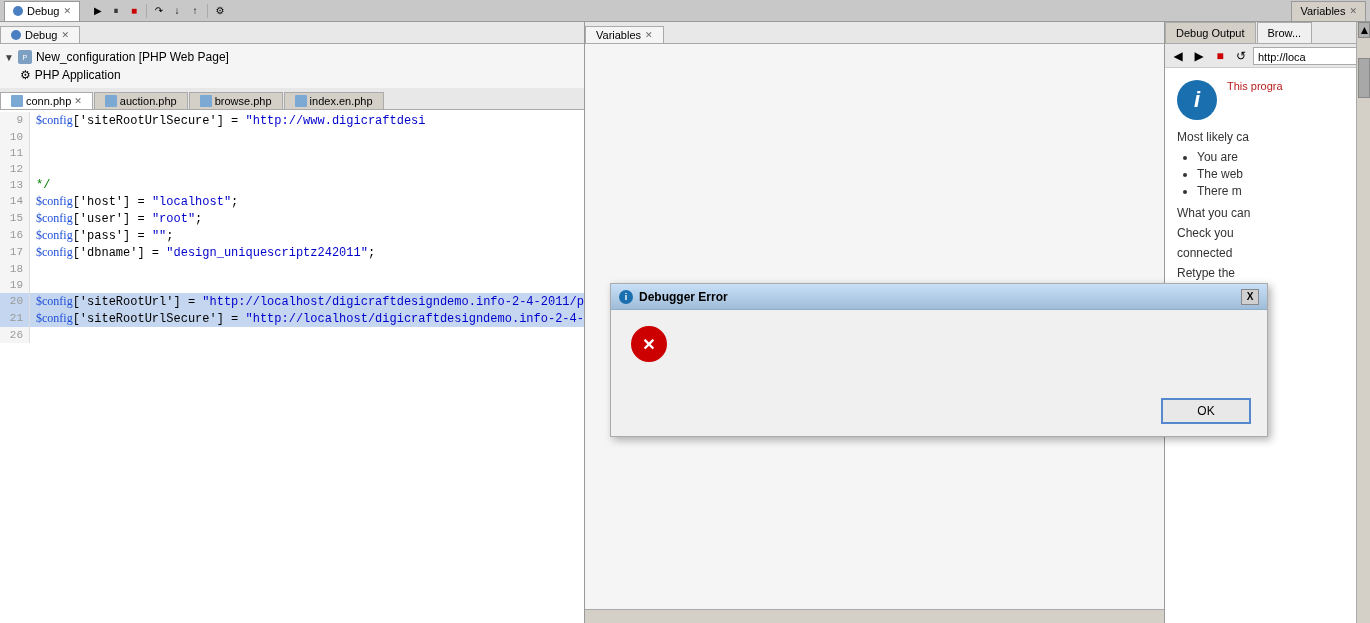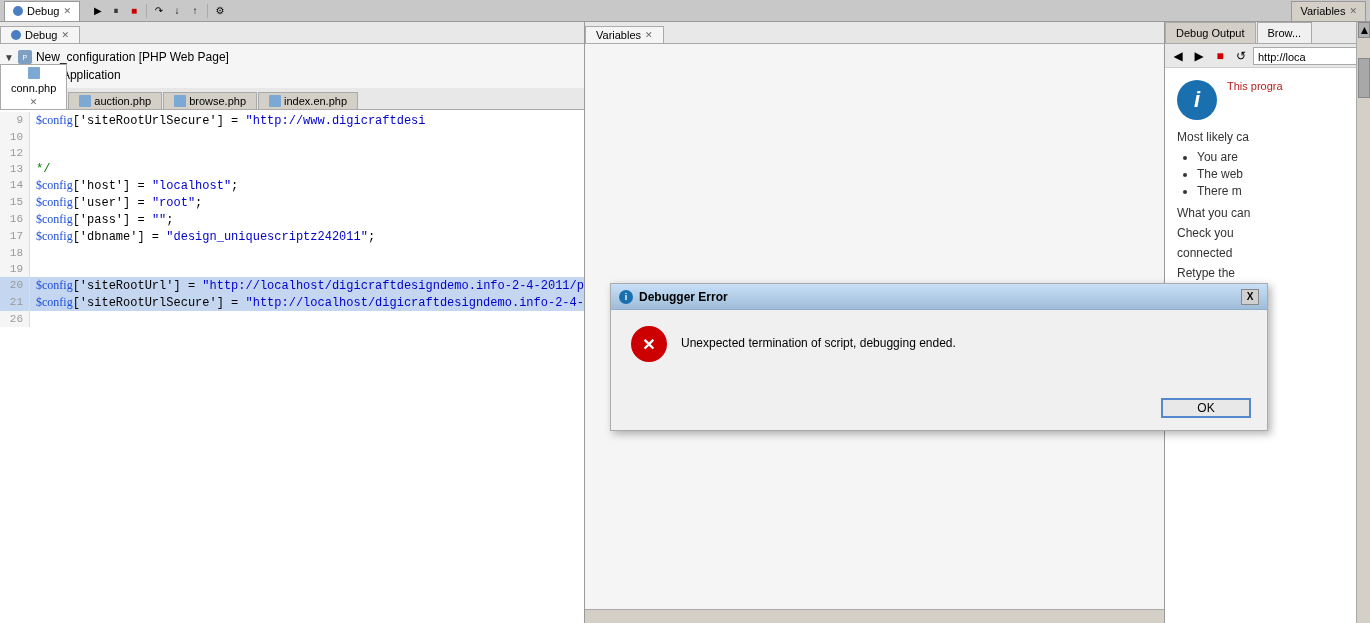--- a/index.html
+++ b/index.html
@@ -171,21 +171,20 @@
       border: 1px solid #aaa;
       border-bottom: none;
       background: #d4d0c8;
       margin-right: 1px;
       display: flex;
       align-items: center;
       gap: 3px;
     }
     .editor-tab.active {
       background: #ffffff;
-      flex-direction: column;
     }
     .editor-tab .file-icon {
       width: 12px; height: 12px;
       background: #7ca8d4;
       border-radius: 1px;
       display: inline-block;
     }
 
     
     .code-area {
@@ -449,21 +448,21 @@
       padding-top: 8px;
       line-height: 1.5;
     }
     .dialog-footer {
       padding: 8px 16px 12px;
       display: flex;
       justify-content: flex-end;
     }
     .ok-button {
       width: 90px;
-      height: 20px;
+      height: 26px;
       background: #e8e8e8;
       border: 2px solid #5588cc;
       cursor: pointer;
       font-size: 12px;
       font-weight: normal;
       display: flex;
       align-items: center;
       justify-content: center;
     }
 
@@ -548,20 +547,24 @@
         </div>
       </div>
 
       <div class="code-area">
         <div class="code-line">
           <span class="line-num">9</span>
           <span class="line-content"><span class="c-var">$config</span><span>['siteRootUrlSecure'] = </span><span class="c-string">"http://www.digicraftdesi</span></span>
         </div>
         <div class="code-line">
           <span class="line-num">10</span>
+          <span class="line-content"> </span>
+        </div>
+        <div class="code-line">
+          <span class="line-num">11</span>
           <span class="line-content"> </span>
         </div>
         <div class="code-line">
           <span class="line-num">12</span>
           <span class="line-content"> </span>
         </div>
         <div class="code-line">
           <span class="line-num">13</span>
           <span class="line-content c-comment">*/</span>
         </div>
@@ -677,19 +680,18 @@
   <div class="dialog">
     <div class="dialog-titlebar">
       <div class="dialog-title-left">
         <span class="dialog-icon">i</span>
         <span class="dialog-title-text">Debugger Error</span>
       </div>
       <button class="dialog-close-btn">X</button>
     </div>
     <div class="dialog-body">
       <div class="error-icon"></div>
-      <div class="dialog-message">Unexpected termination of script, debugging ended.</div>
     </div>
     <div class="dialog-footer">
       <button class="ok-button">OK</button>
     </div>
   </div>
 </div>
 
 </body></html>

